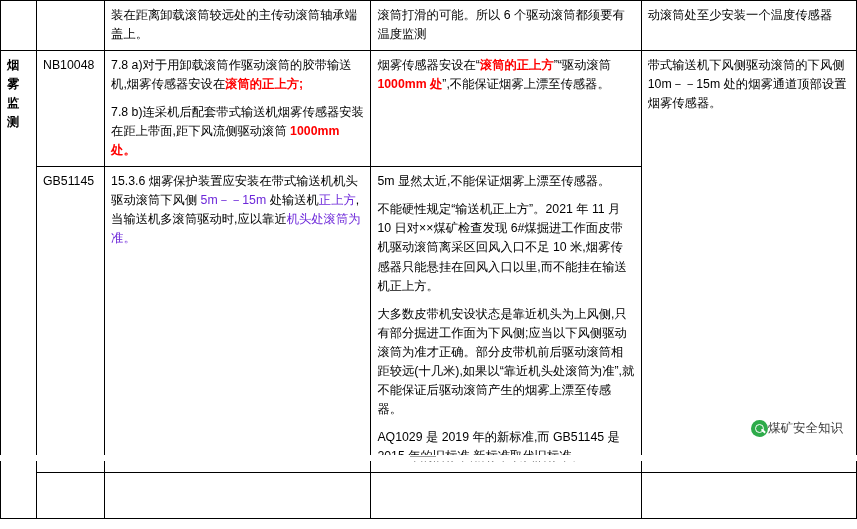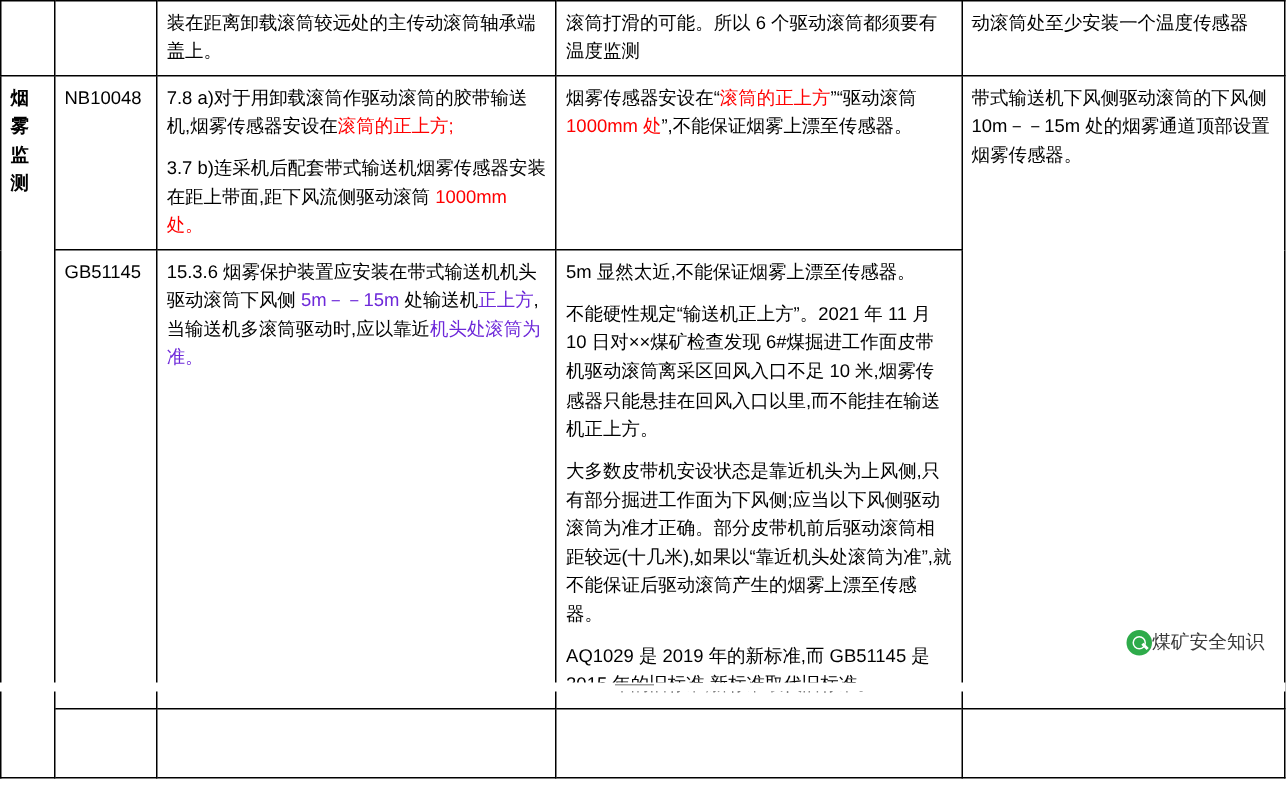--- a/index.html
+++ b/index.html
@@ -61,21 +61,21 @@
     vertical-align: middle;
   }
   p {
     margin: 0 0 9px 0;
   }
   p:last-child {
     margin-bottom: 0;
   }
   .red {
     color: #ff0000;
-    font-weight: normal;
+    font-weight: bold;
   }
   .redn {
     color: #6d28d9;
   }
   .top-row td {
     border-top: none;
   }
   .blank-row td {
     height: 34px;
   }
@@ -164,21 +164,21 @@
         </td>
       </tr>
 
       <tr>
         <td class="cat-cell" rowspan="3">
           <span class="vtext">烟雾监测</span>
         </td>
         <td class="std-cell">NB10048</td>
         <td>
           <p><span>7.8 a)对于用卸载滚筒作驱动滚筒的胶带输送机,烟雾传感器安设在</span><span class="red">滚筒的正上方;</span></p>
-          <p><span>3.7 b)连采机后配套带式输送机烟雾传感器安装在距上带面,距下风流侧驱动滚筒 </span><span class="red">1000mm 处。</span></p>
+          <p><span>7.8 b)连采机后配套带式输送机烟雾传感器安装在距上带面,距下风流侧驱动滚筒 </span><span class="red">1000mm 处。</span></p>
         </td>
         <td class="mid">
           <p><span>烟雾传感器安设在“</span><span class="red">滚筒的正上方</span><span>”“驱动滚筒 </span><span class="red">1000mm 处</span><span>”,不能保证烟雾上漂至传感器。</span></p>
         </td>
         <td rowspan="2" class="mid">
           <p>带式输送机下风侧驱动滚筒的下风侧 10m－－15m 处的烟雾通道顶部设置烟雾传感器。</p>
         </td>
       </tr>
 
       <tr>

